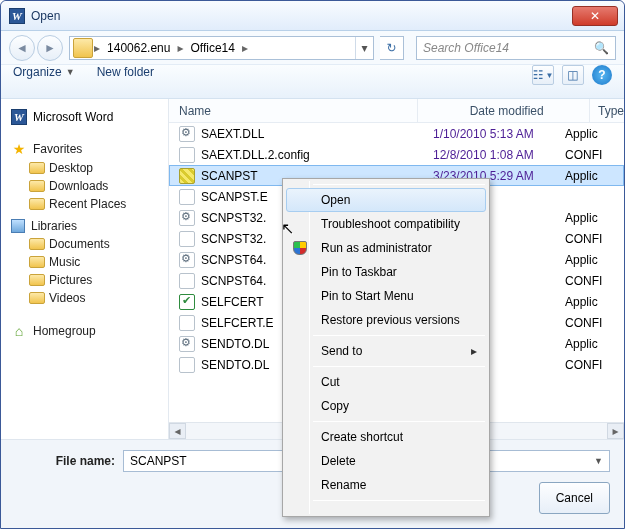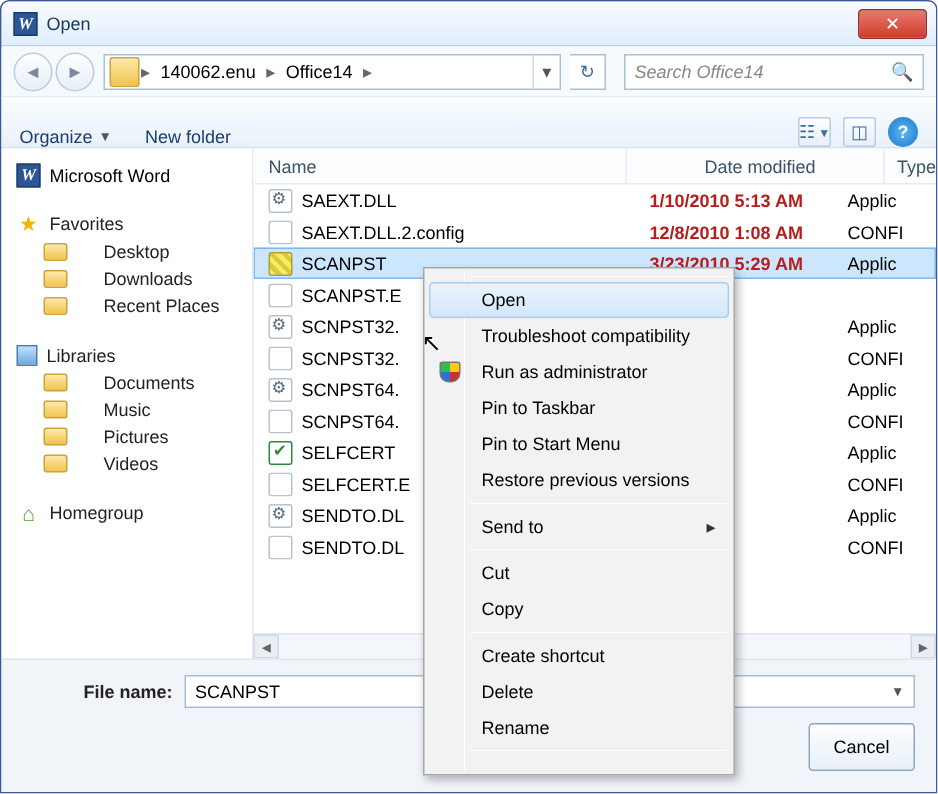--- a/index.html
+++ b/index.html
@@ -14,45 +14,45 @@
   .navbtns { display: flex; gap: 2px; }
   .navbtn { width: 26px; height: 26px; border: 1px solid #b9cde2; border-radius: 50%; background: linear-gradient(#fdfeff,#e7eff8); display: flex; align-items: center; justify-content: center; color: #7a8aa0; }
   .addr { flex: 1; height: 24px; border: 1px solid #aac0d8; background: #fff; display: flex; align-items: center; overflow: hidden; }
   .addr-folder { width: 20px; height: 20px; margin-left: 3px; background: linear-gradient(#fde9a8,#f1c44e); border: 1px solid #caa33a; border-radius: 2px; }
   .crumb { padding: 0 6px; height: 100%; display: flex; align-items: center; }
   .crumb-arrow { color: #666; padding: 0 1px; }
   .addr-dd { width: 18px; height: 100%; border-left: 1px solid #cfdbe9; display: flex; align-items: center; justify-content: center; color: #555; }
   .addr-ref { width: 24px; height: 24px; border: 1px solid #aac0d8; border-left: none; background: #fff; display: flex; align-items: center; justify-content: center; color: #3b6ea5; }
   .search { width: 200px; height: 24px; border: 1px solid #aac0d8; background: #fff; display: flex; align-items: center; padding: 0 6px; color: #888; font-style: italic; position: relative; margin-left: 6px; }
   .search .mag { position: absolute; right: 6px; color: #3b6ea5; font-style: normal; }
-  .toolbar { height: 34px; background: linear-gradient(#fafdff,#e8f1fb); border-bottom: 1px solid #d4e2f0; display: flex; align-items: flex-end; padding: 0 12px; gap: 22px; }
+  .toolbar { height: 34px; background: linear-gradient(#fafdff,#e8f1fb); border-bottom: 1px solid #d4e2f0; display: flex; align-items: flex-start; padding: 0 12px; gap: 22px; }
   .tbtn { color: #1b3e6f; display: flex; align-items: center; gap: 4px; }
   .tright { margin-left: auto; display: flex; gap: 8px; align-items: center; }
   .ticon { width: 22px; height: 20px; border: 1px solid #b9cde2; border-radius: 2px; background: linear-gradient(#fdfeff,#e7eff8); display: flex; align-items: center; justify-content: center; color: #3b6ea5; font-size: 11px; }
   .help { width: 20px; height: 20px; border-radius: 50%; background: radial-gradient(#57b7f2,#1d78c9); color: #fff; display: flex; align-items: center; justify-content: center; font-weight: bold; }
   .body { flex: 1; display: flex; min-height: 0; }
   .sidebar { width: 168px; border-right: 1px solid #e3e9f0; padding: 6px 0 6px 10px; overflow: hidden; background: #fff; }
   .sb-app { display: flex; align-items: center; gap: 6px; padding: 4px 0 10px; }
   .sb-head { display: flex; align-items: center; gap: 6px; padding: 6px 0 2px; color: #222; }
-  .sb-item { display: flex; align-items: center; gap: 24px; padding: 2px 0 2px 18px; color: #222; }
+  .sb-item { display: flex; align-items: center; gap: 4px; padding: 2px 0 2px 18px; color: #222; }
   .ic { width: 16px; height: 16px; display: inline-flex; align-items: center; justify-content: center; background: transparent; flex-shrink: 0; }
   .ic.star { color: #f4b400; font-size: 14px; }
   .ic.folder { background: linear-gradient(#fde9a8,#f1c44e); border: 1px solid #caa33a; border-radius: 2px; width: 16px; height: 12px; }
   .ic.lib { background: linear-gradient(#bfe0ff,#6fa8dc); border: 1px solid #4a7db3; width: 14px; height: 14px; }
   .ic.home { color: #5aa02c; font-size: 14px; }
   .listpane { flex: 1; display: flex; flex-direction: column; min-width: 0; }
   .colhead { height: 24px; display: flex; align-items: center; border-bottom: 1px solid #e6ecf3; color: #3b5168; background: #fbfdff; }
   .ch-name { width: 256px; padding-left: 10px; border-right: 1px solid #e6ecf3; height: 100%; display: flex; align-items: center; }
   .ch-date { width: 132px; padding-left: 8px; border-right: 1px solid #e6ecf3; height: 100%; display: flex; align-items: center; margin-left: 44px; }
   .ch-type { flex: 1; padding-left: 8px; height: 100%; display: flex; align-items: center; }
   .rows { flex: 1; overflow: hidden; position: relative; }
   .row { height: 21px; display: flex; align-items: center; }
   .row.sel { background: #cde6ff; outline: 1px solid #7fb8ef; outline-offset: -1px; }
   .c-name { width: 256px; padding-left: 10px; display: flex; align-items: center; gap: 6px; overflow: hidden; white-space: nowrap; }
-  .c-date { width: 132px; padding-left: 8px; color: #b91c1c; white-space: nowrap; font-weight: bold; }
+  .c-date { width: 132px; padding-left: 8px; color: #4c1d95; white-space: nowrap; }
   .c-type { flex: 1; padding-left: 8px; color: #000000; white-space: nowrap; overflow: hidden; }
   .ficon { width: 16px; height: 16px; border: 1px solid #b8c2cc; background: #fff; border-radius: 2px; position: relative; flex-shrink: 0; }
   .ficon.gear::after { content: "⚙"; position: absolute; left: 1px; top: -1px; font-size: 11px; color: #5a6b7b; }
   .ficon.exe { border-color: #a9a12e; background: repeating-linear-gradient(45deg,#f6e96b,#f6e96b 3px,#dacb2e 3px,#dacb2e 6px); }
   .ficon.cert { border-color: #2e8b3e; }
   .ficon.cert::after { content: "✔"; color: #2e8b3e; font-size: 11px; position: absolute; left: 2px; top: -1px; }
   .hscroll { height: 17px; border-top: 1px solid #e0e6ed; background: #f3f6fa; display: flex; align-items: center; }
   .hscroll .arr { width: 17px; height: 100%; display: flex; align-items: center; justify-content: center; color: #666; background: #e9eef5; border: 1px solid #d0d8e2; }
   .hscroll .track { flex: 1; height: 100%; position: relative; }
   .footer { border-top: 1px solid #dfe6ee; background: #f1f5fa; padding: 10px 14px 14px; display: flex; flex-direction: column; gap: 10px; }
@@ -155,21 +155,21 @@
         </div>
       <div class="sb-item">
           <span class="ic folder"></span>
           <span>Downloads</span>
         </div>
       <div class="sb-item">
           <span class="ic folder"></span>
           <span>Recent Places</span>
         </div>
 
-      <div class="sb-head" style="margin-top:11px">
+      <div class="sb-head" style="margin-top:0">
         <span class="ic lib"></span>
         <span>Libraries</span>
       </div>
       <div class="sb-item">
           <span class="ic folder"></span>
           <span>Documents</span>
         </div>
       <div class="sb-item">
           <span class="ic folder"></span>
           <span>Music</span>

